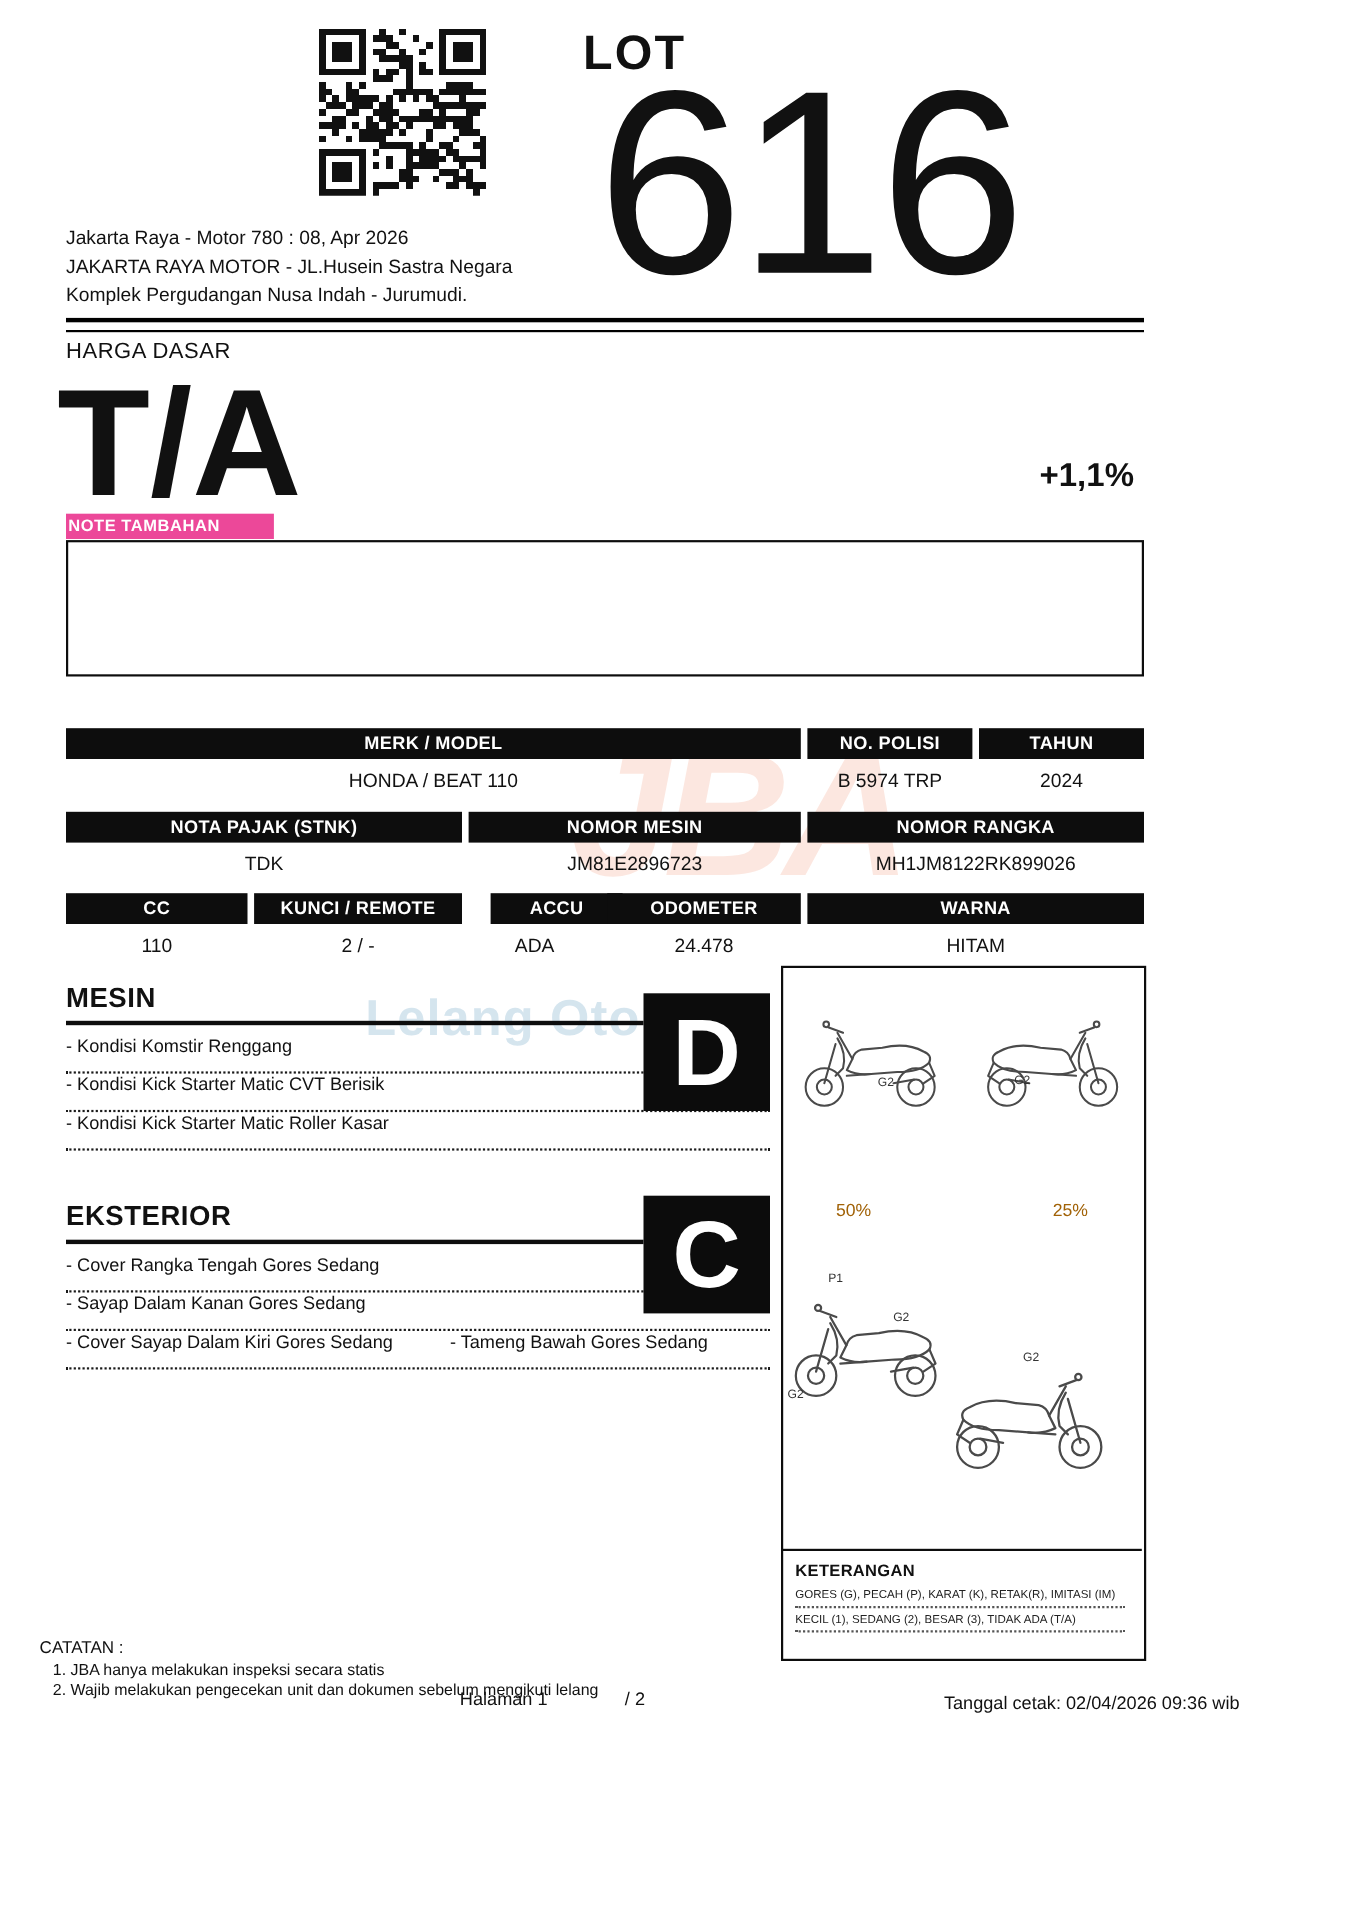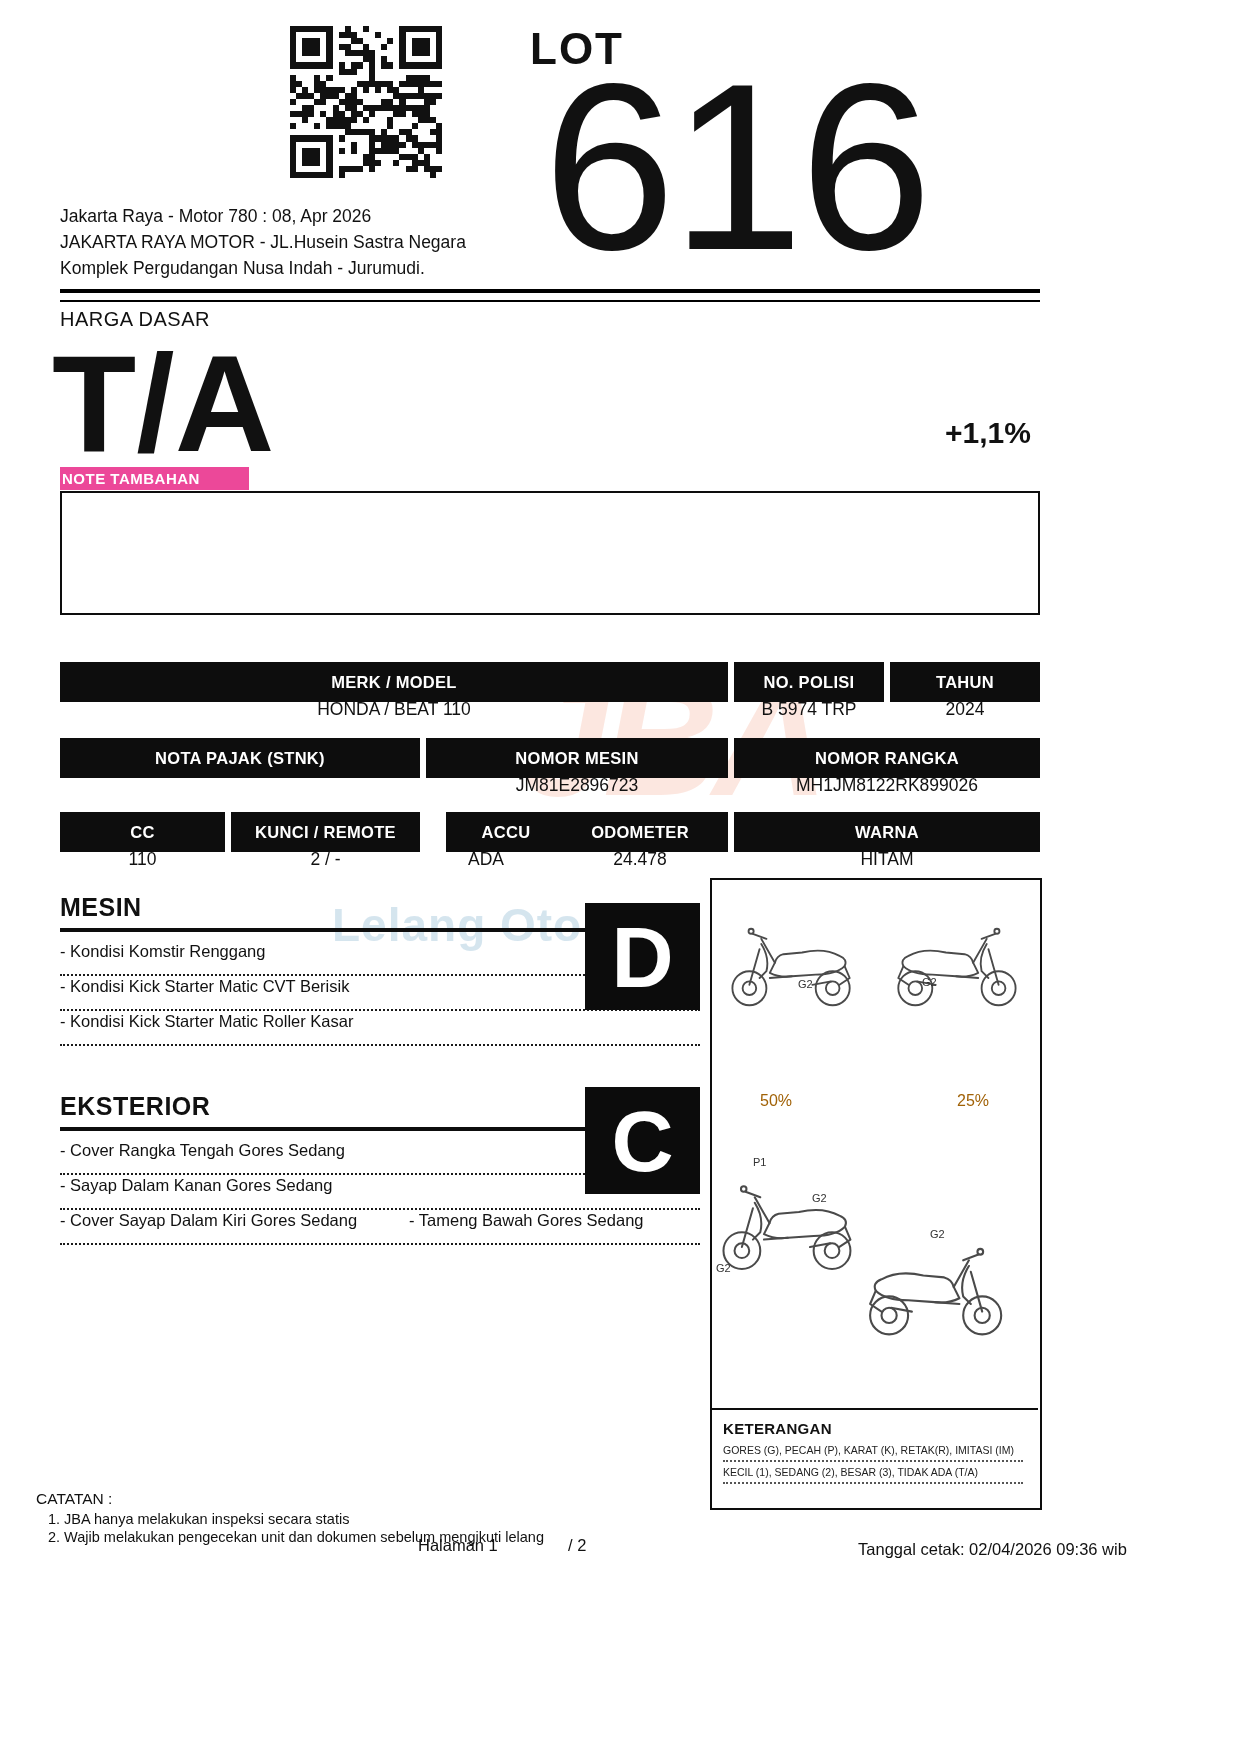--- a/index.html
+++ b/index.html
@@ -15,21 +15,21 @@
   .addr{font-size:17.5px;line-height:26px;}
   .sep-double{border-top:4px solid #000;border-bottom:2px solid #000;height:7px;}
   .harga-label{font-size:20px;letter-spacing:.5px;}
   .harga-value{font-size:138px;font-weight:bold;line-height:1;}
   .increment{font-size:30px;font-weight:bold;}
   .note-tab{background:#ec4899;color:#fff;font-weight:bold;font-size:15px;
     display:flex;align-items:center;padding-left:2px;height:23px;letter-spacing:.5px;}
   .note-box{border:2px solid #0d0d0d;background:#fff;}
   
   .hdr-cell{background:#0d0d0d;color:#fff;font-weight:bold;font-size:16.5px;
-    display:flex;align-items:center;justify-content:center;height:40px;letter-spacing:.3px;}
+    display:flex;align-items:center;justify-content:center;height:28px;letter-spacing:.3px;}
   .val-cell{display:flex;align-items:center;justify-content:center;font-size:17.5px;height:26px;}
   
   .section-title{font-size:25px;font-weight:bold;letter-spacing:.5px;}
   .title-rule{background:#0d0d0d;height:4px;}
   .list-item{font-size:16.5px;border-bottom:2.5px dotted #1a1a1a;padding-bottom:10px;height:22px;}
   .grade-box{background:#0c0c0c;color:#fff;display:flex;align-items:center;justify-content:center;}
   .grade-box span{font-size:86px;font-weight:bold;line-height:1;}
   
   .panel{border:2px solid #0d0d0d;background:#fff;}
   .pct-label{font-size:16px;color:#a16207;}
@@ -392,20 +392,21 @@
   <div class="abs hdr-cell" style="left:60px;top:662px;width:668px;">MERK / MODEL</div>
   <div class="abs hdr-cell" style="left:734px;top:662px;width:150px;">NO. POLISI</div>
   <div class="abs hdr-cell" style="left:890px;top:662px;width:150px;">TAHUN</div>
   <div class="abs val-cell" style="left:60px;top:696px;width:668px;">HONDA / BEAT 110</div>
   <div class="abs val-cell" style="left:734px;top:696px;width:150px;">B 5974 TRP</div>
   <div class="abs val-cell" style="left:890px;top:696px;width:150px;">2024</div>
 
   <div class="abs hdr-cell" style="left:60px;top:738px;width:360px;">NOTA PAJAK (STNK)</div>
   <div class="abs hdr-cell" style="left:426px;top:738px;width:302px;">NOMOR MESIN</div>
   <div class="abs hdr-cell" style="left:734px;top:738px;width:306px;">NOMOR RANGKA</div>
+  <div class="abs val-cell" style="left:60px;top:772px;width:360px;">TDK</div>
   <div class="abs val-cell" style="left:426px;top:772px;width:302px;">JM81E2896723</div>
   <div class="abs val-cell" style="left:734px;top:772px;width:306px;">MH1JM8122RK899026</div>
 
   <div class="abs hdr-cell" style="left:60px;top:812px;width:165px;">CC</div>
   <div class="abs hdr-cell" style="left:231px;top:812px;width:189px;">KUNCI / REMOTE</div>
   <div class="abs hdr-cell" style="left:426px;top:812px;width:120px;margin-left:20px;">ACCU</div>
   <div class="abs hdr-cell" style="left:552px;top:812px;width:176px;">ODOMETER</div>
   <div class="abs hdr-cell" style="left:734px;top:812px;width:306px;">WARNA</div>
   <div class="abs val-cell" style="left:60px;top:846px;width:165px;">110</div>
   <div class="abs val-cell" style="left:231px;top:846px;width:189px;">2 / -</div>

